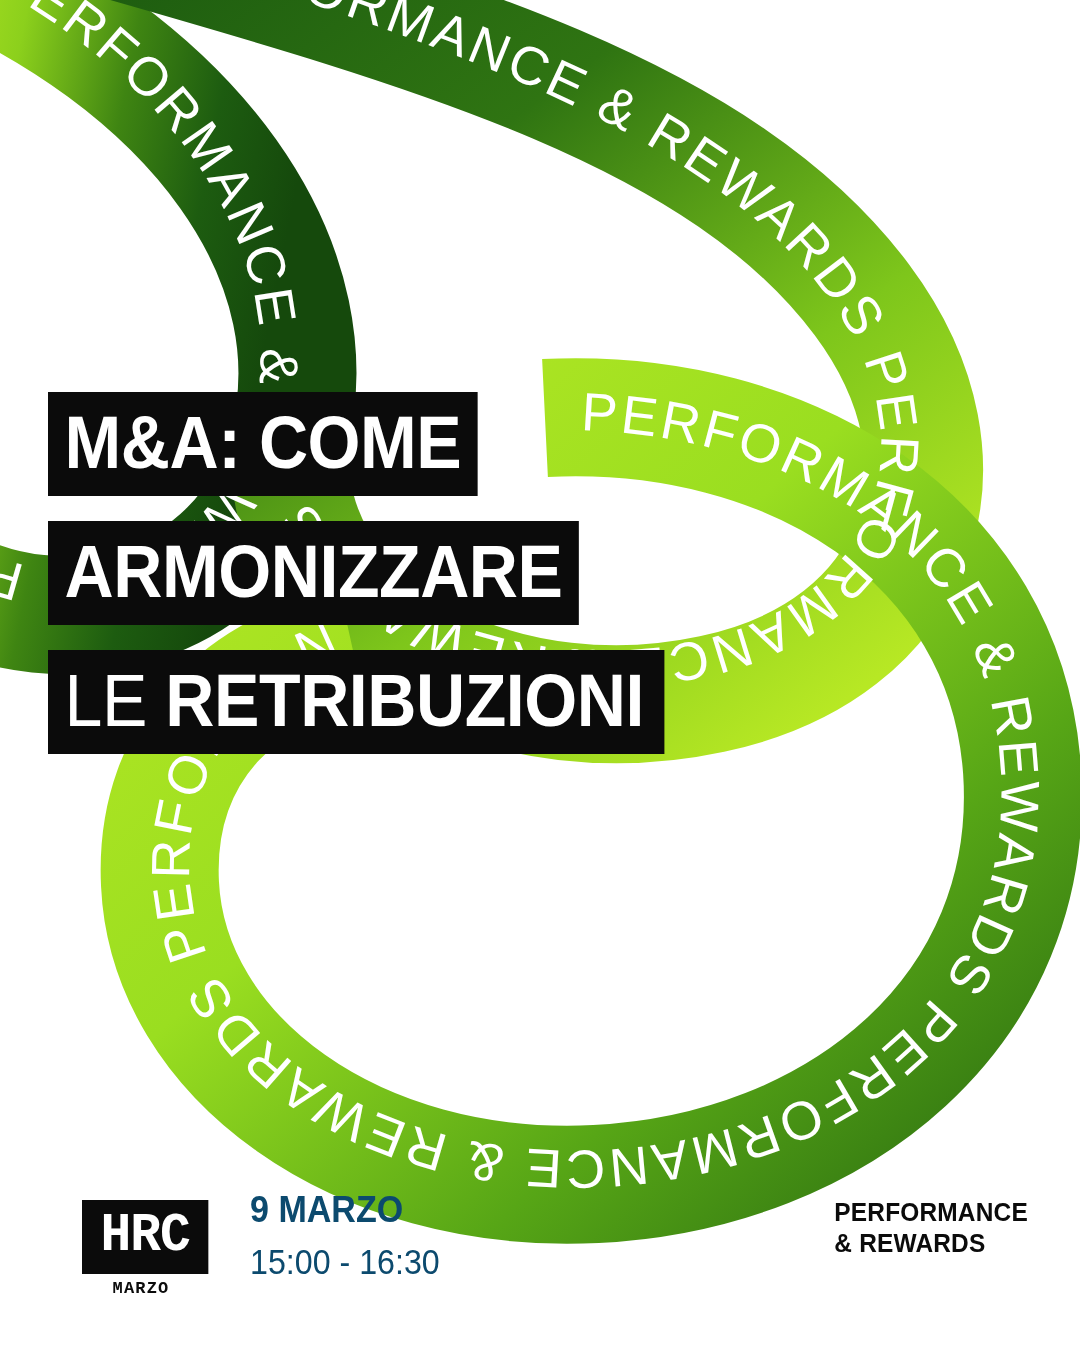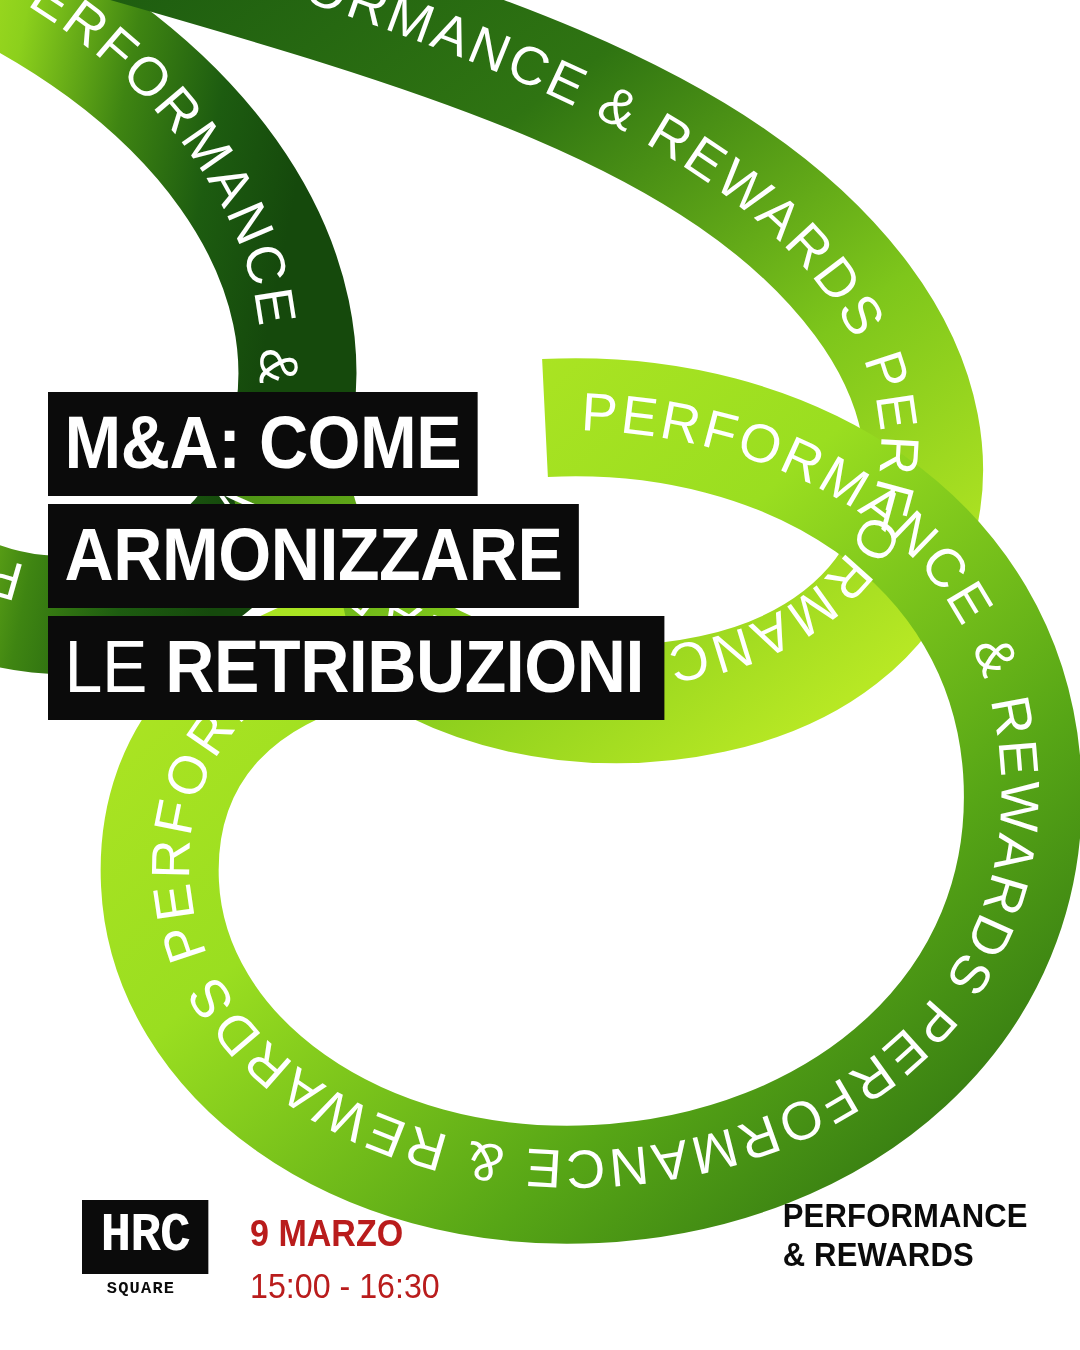--- a/index.html
+++ b/index.html
@@ -28,21 +28,21 @@
   }
 
   
   #title-block {
     position: absolute;
     left: 48px;
     top: 392px;
     display: flex;
     flex-direction: column;
     align-items: flex-start;
-    gap: 8px;
+    gap: 25px;
   }
   .title-line {
     background: #0b0b0b;
     color: #ffffff;
     font-family: "Liberation Sans Narrow", "Liberation Sans", sans-serif;
     font-weight: bold;
     font-size: 74px;
     line-height: 1.0;
     letter-spacing: -0.5px;
     padding: 14px 18px 16px 18px;
@@ -96,22 +96,22 @@
     letter-spacing: 1.2px;
     color: #0b0b0b;
     text-align: center;
     width: 118px;
   }
 
   
   #event-meta {
     position: absolute;
     left: 250px;
-    top: 40px;
-    color: #b91c1c;
+    top: 16px;
+    color: #0c4a6e;
   }
   #event-date {
     font-family: "Liberation Sans Narrow", "Liberation Sans", sans-serif;
     font-weight: bold;
     font-size: 37px;
     line-height: 1;
     letter-spacing: 0px;
     transform: scaleX(0.92);
     transform-origin: left center;
     display: block;
@@ -129,21 +129,21 @@
 
   
   #track-label {
     position: absolute;
     right: 52px;
     top: 22px;
     text-align: left;
     color: #0b0b0b;
     font-family: "Liberation Sans Narrow", "Liberation Sans", sans-serif;
     font-weight: bold;
-    font-size: 33px;
+    font-size: 26px;
     line-height: 1.18;
     letter-spacing: 0.2px;
   }
   #track-label span {
     display: block;
     transform: scaleX(0.94);
     transform-origin: right center;
   }
 </style>
 </head>
@@ -209,21 +209,21 @@
   <div id="title-block">
     <span class="title-line">M&amp;A: COME</span>
     <span class="title-line">ARMONIZZARE</span>
     <span class="title-line mixed"><span class="thin">LE </span><span>RETRIBUZIONI</span></span>
   </div>
 
   <div id="footer">
 
     <div id="logo">
       <span id="logo-mark">HRC</span>
-      <span id="logo-sub">SQUARE</span>
+      <span id="logo-sub">MARZO</span>
     </div>
 
     <div id="event-meta">
       <span id="event-date">9 MARZO</span>
       <span id="event-time">15:00 - 16:30</span>
     </div>
 
     <div id="track-label">
       <span>PERFORMANCE</span>
       <span>&amp; REWARDS</span>

